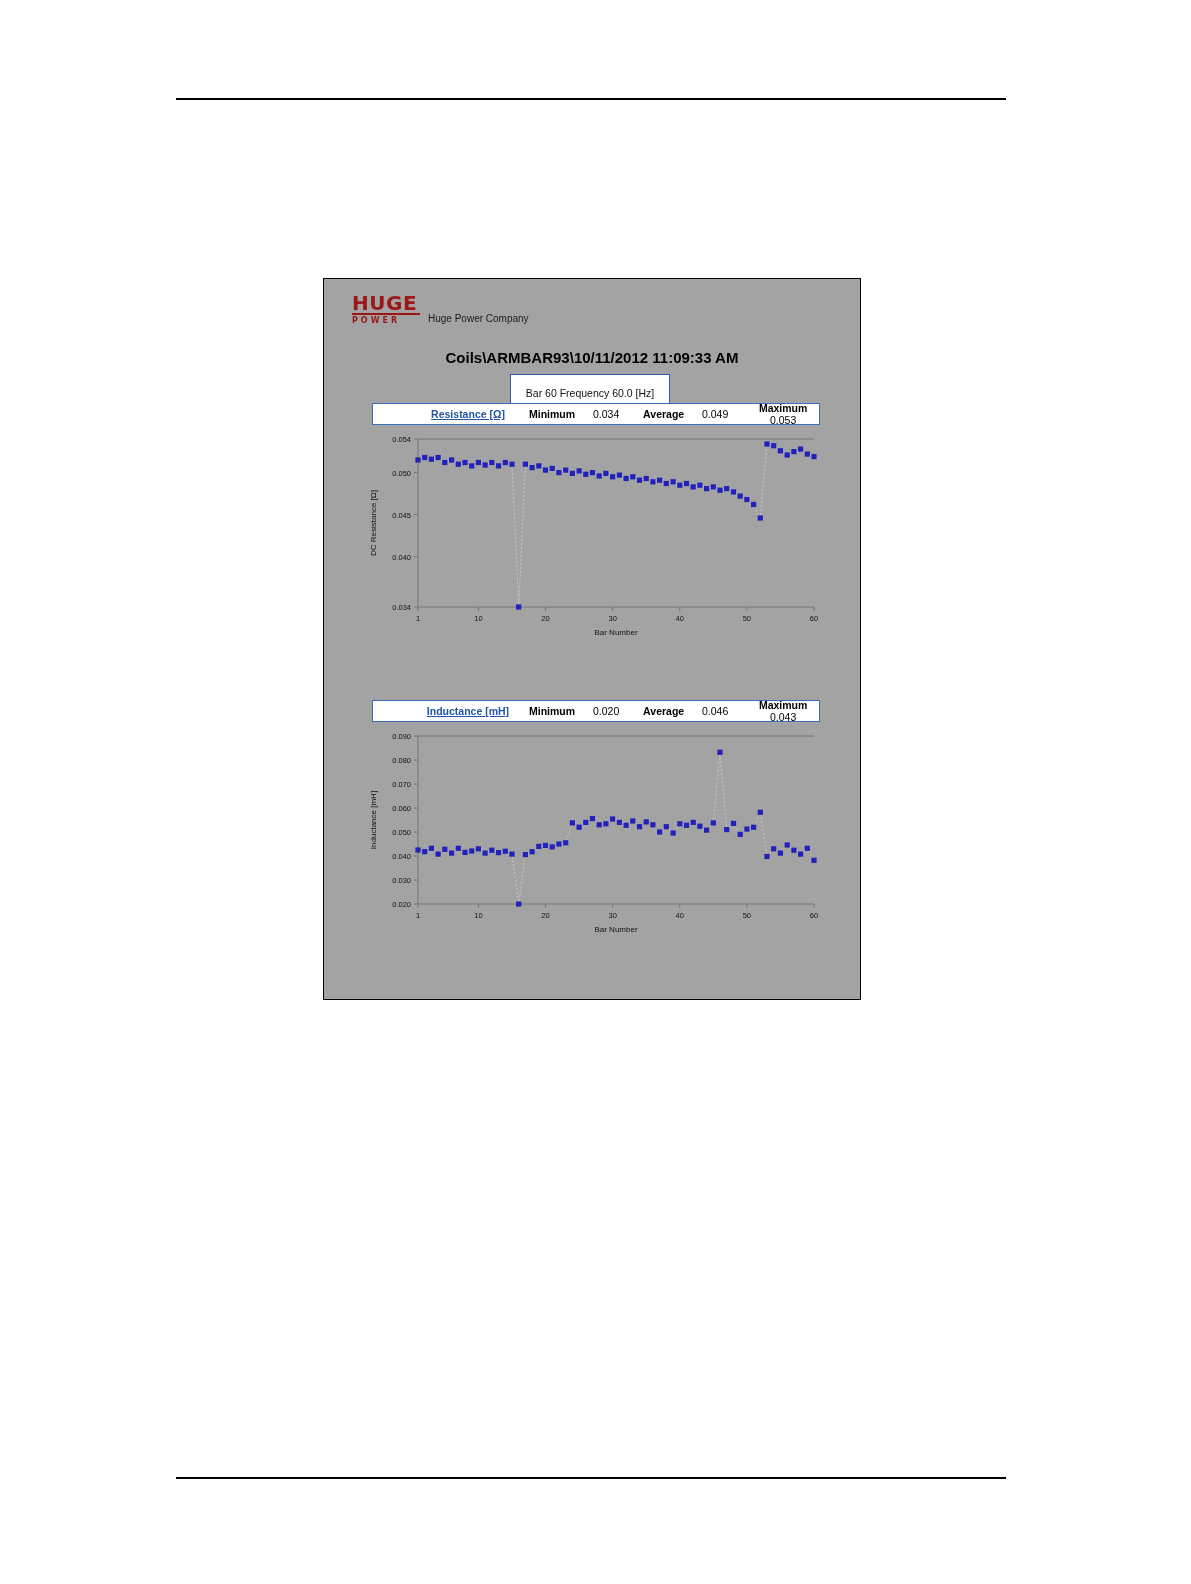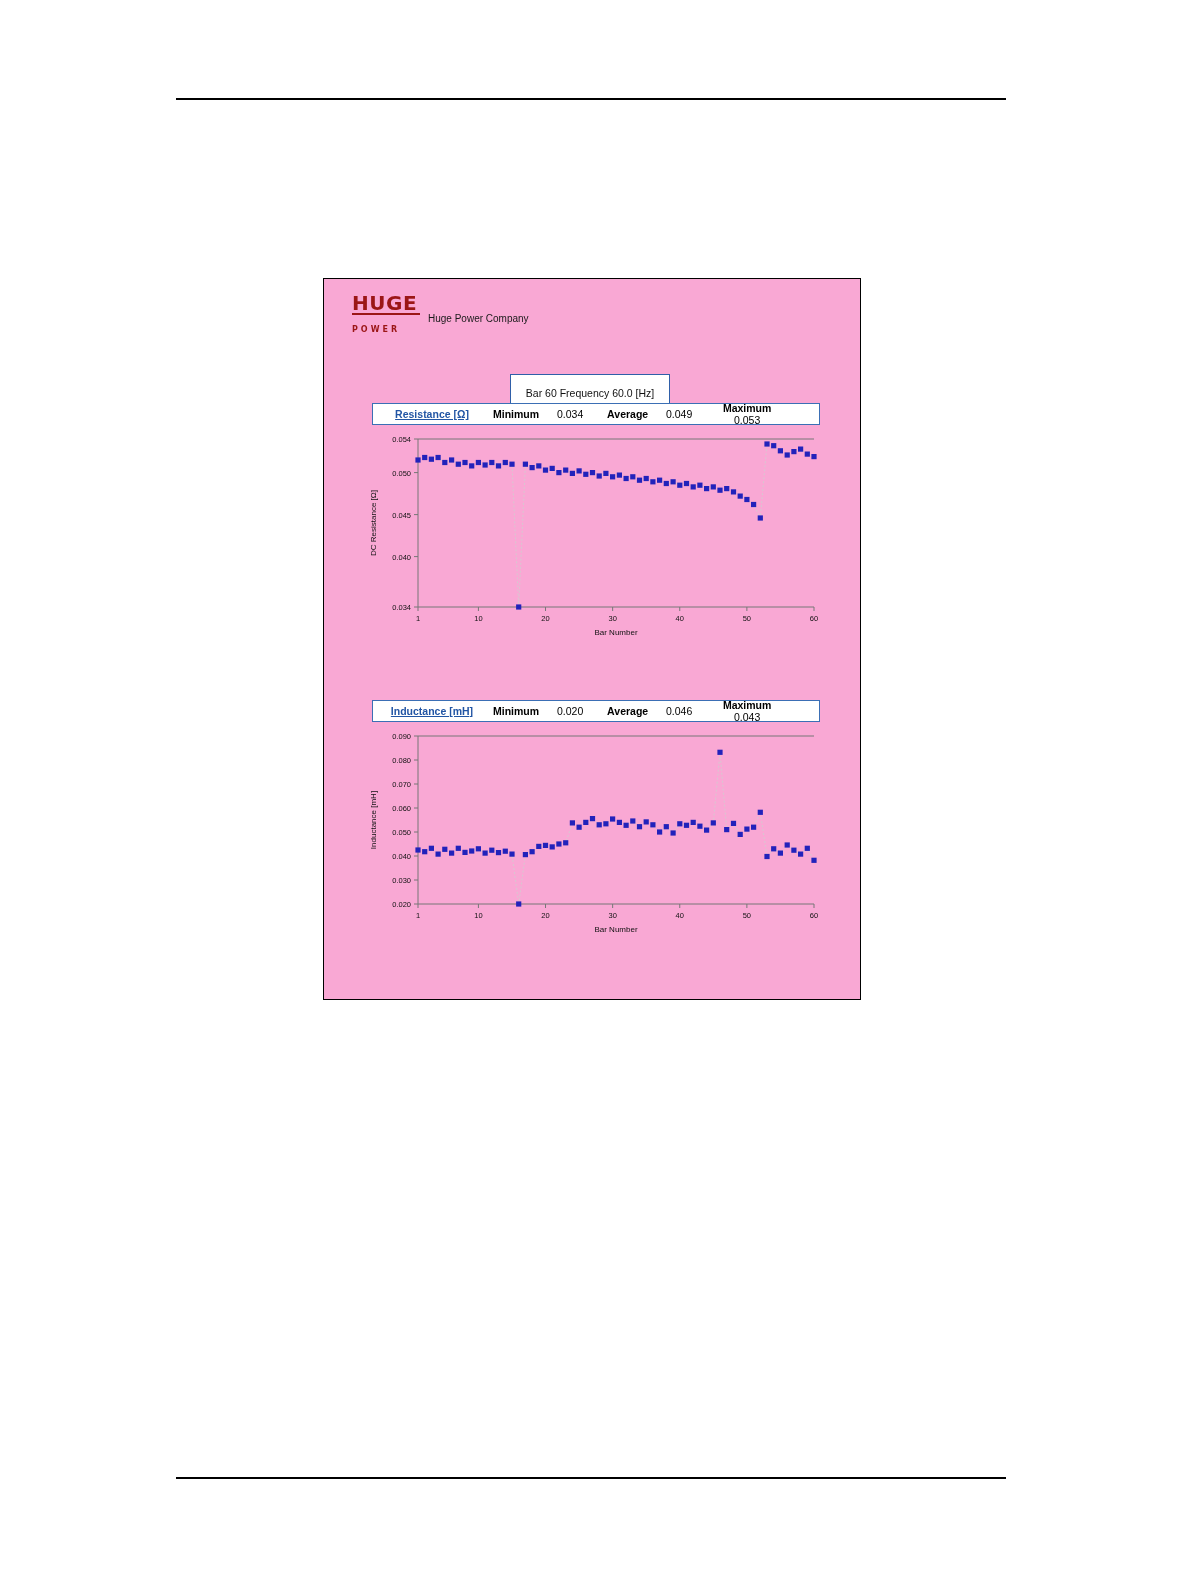--- a/index.html
+++ b/index.html
@@ -25,21 +25,21 @@
   #rule-top { top: 98px; }
   #rule-bottom { top: 1477px; }
 
   .report-card {
     position: absolute;
     left: 323px;
     top: 278px;
     width: 538px;
     height: 722px;
     border: 1px solid #000;
-    background: #f9a8d4;
+    background: #a3a3a3;
     box-sizing: border-box;
   }
 
   .logo-block {
     position: absolute;
     left: 28px;
     top: 14px;
     width: 480px;
     height: 34px;
   }
@@ -53,21 +53,21 @@
   }
   .logo-power {
     font-family: "DejaVu Sans", sans-serif;
     font-weight: bold;
     font-size: 8px;
     letter-spacing: 3px;
     color: #9b1616;
     line-height: 10px;
     border-top: 2px solid #9b1616;
     width: 68px;
-    padding-top: 10px;
+    padding-top: 1px;
   }
   .logo-company {
     position: absolute;
     left: 76px;
     top: 20px;
     font-size: 10px;
     color: #1a1a1a;
   }
 
   .report-title {
@@ -111,20 +111,21 @@
     position: absolute;
     left: 48px;
     width: 448px;
     height: 22px;
     border: 1px solid #3b6fb5;
     background: #fff;
     box-sizing: border-box;
     display: flex;
     align-items: center;
     font-size: 10.5px;
+    padding-left: 36px;
   }
   .stat-bar .unit {
     width: 118px;
     text-align: center;
     color: #2255a4;
     font-weight: bold;
     text-decoration: underline;
   }
   .stat-bar .lbl {
     font-weight: bold;
@@ -176,20 +177,21 @@
 <div class="page-rule" id="rule-bottom"></div>
 
 <div class="report-card">
 
   <div class="logo-block">
     <div class="logo-huge">HUGE</div>
     <div class="logo-power">POWER</div>
     <div class="logo-company">Huge Power Company</div>
   </div>
 
+  <div class="report-subtitle">Coils\ARMBAR93\10/11/2012 11:09:33 AM</div>
 
   <div class="bar-freq-box">Bar 60 Frequency 60.0 [Hz]</div>
 
   <div class="stat-bar" id="stat-resistance">
     <span class="unit">Resistance [Ω]</span>
     <span class="seg min">
       <span class="lbl">Minimum</span>
       <span class="val">0.034</span>
     </span>
     <span class="seg avg">

